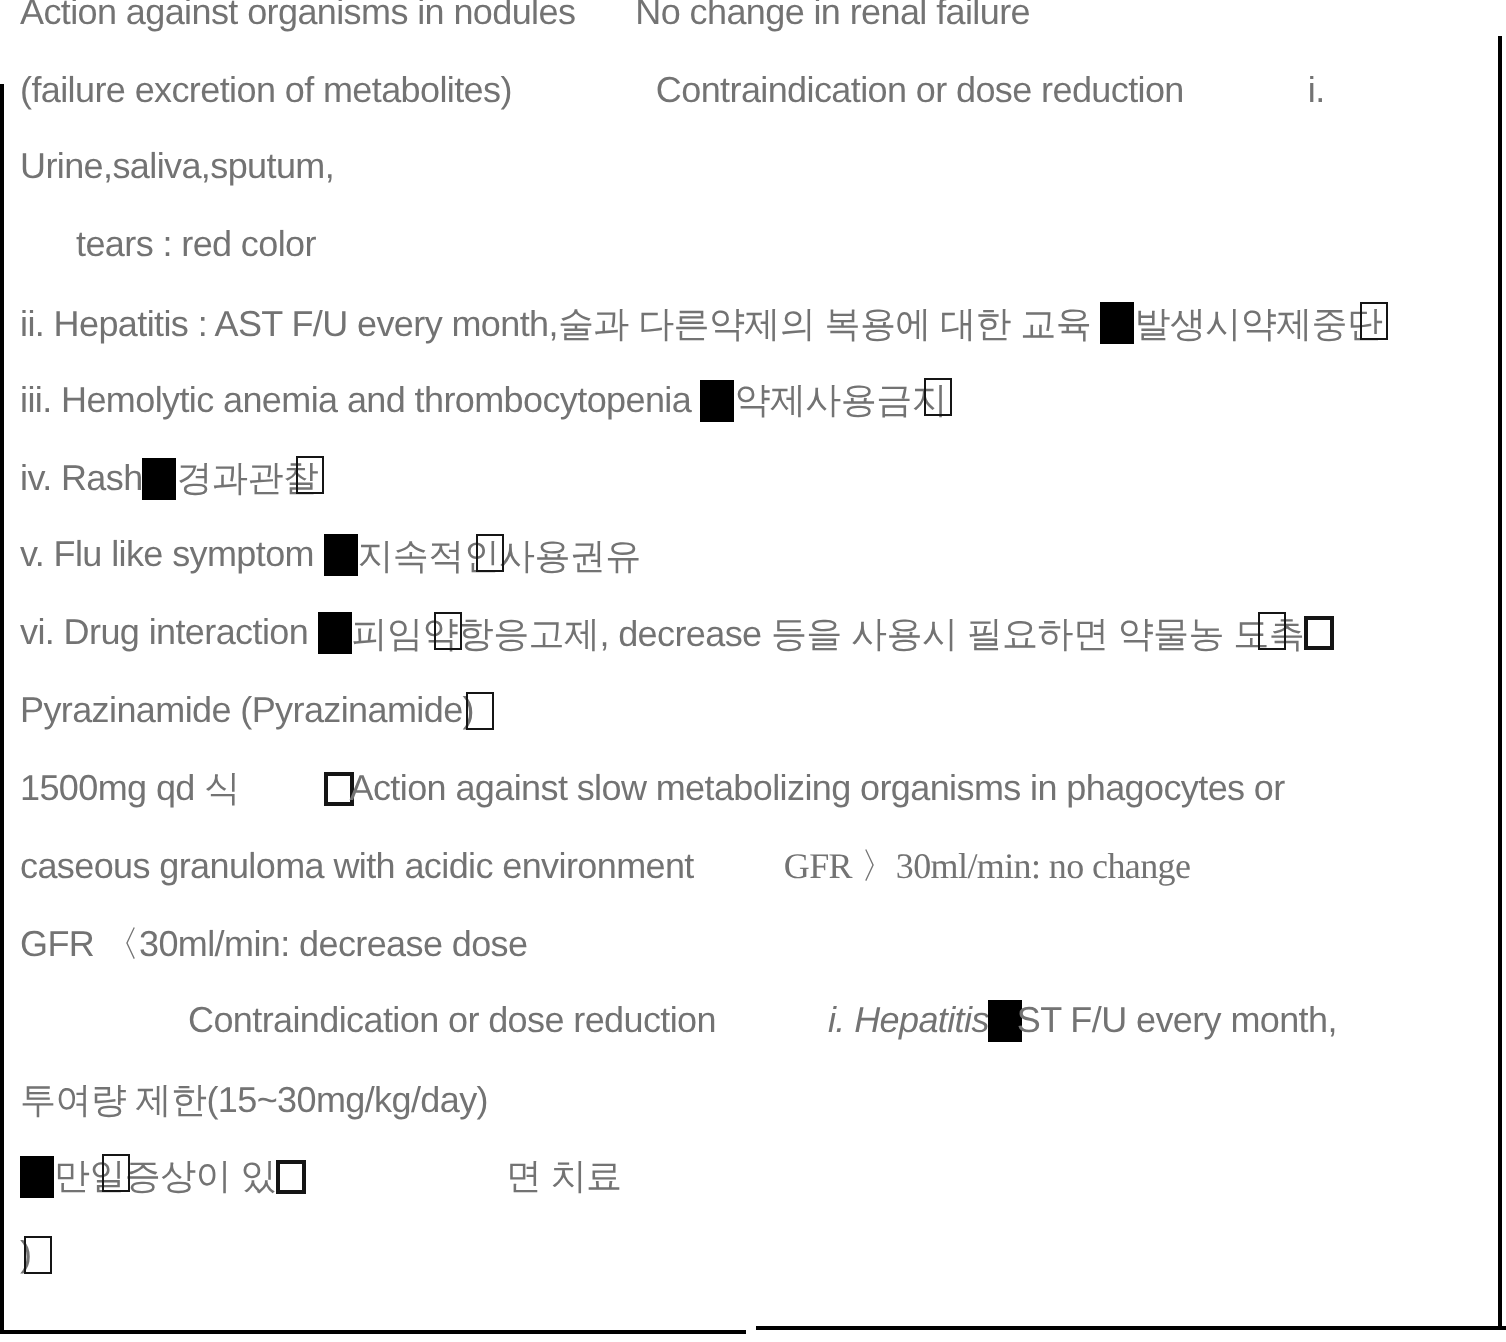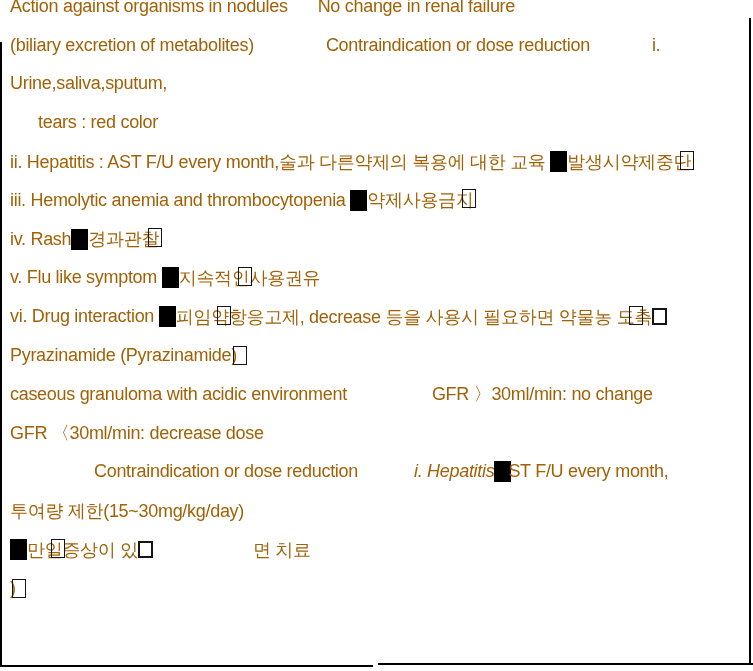--- a/index.html
+++ b/index.html
@@ -4,21 +4,21 @@
 <style>
   html, body { margin: 0; padding: 0; background: #888; }
   .page {
     position: relative;
     width: 753px;
     height: 671px;
     background: #ffffff;
     overflow: hidden;
     font-family: "Liberation Sans", sans-serif;
     font-size: 18px;
-    color: #a16207;
+    color: #737373;
     letter-spacing: -0.3px;
   }
   .doc {
     position: absolute;
     left: 10px;
     top: -13px;
     right: 0;
   }
   .line {
     height: 38.8px;
@@ -66,30 +66,31 @@
   #right-border  { left: 749px; top: 18px;    height: 645px; }
   #bottom-left   { left: 0;     top: 664.5px; width: 373px; }
   #bottom-right  { left: 378px; top: 662.5px; width: 375px; }
 </style>
 </head>
 <body>
 
 <div class="page">
   <div class="doc">
       <div class="line"><span class="t">Action against organisms in nodules</span><span class="t" style="margin-left: 30px;">No change in renal failure</span></div>
-      <div class="line"><span class="t">(biliary excretion of metabolites)</span><span class="t" style="margin-left: 72px;">Contraindication or dose reduction</span><span class="t" style="margin-left: 62px;">i.</span></div>
+      <div class="line"><span class="t">(failure excretion of metabolites)</span><span class="t" style="margin-left: 72px;">Contraindication or dose reduction</span><span class="t" style="margin-left: 62px;">i.</span></div>
       <div class="line"><span class="t">Urine,saliva,sputum,</span></div>
       <div class="line"><span class="t" style="margin-left: 28px;">tears : red color</span></div>
       <div class="line"><span class="t">ii. Hepatitis : AST F/U every month,술과 다른약제의 복용에 대한 교육 </span><span class="bb"></span><span class="t">발생시약제중</span><span class="bc">단</span></div>
       <div class="line"><span class="t">iii. Hemolytic anemia and thrombocytopenia </span><span class="bb"></span><span class="t">약제사용금</span><span class="bc">지</span></div>
       <div class="line"><span class="t">iv. Rash</span><span class="bb"></span><span class="t">경과관</span><span class="bc">찰</span></div>
       <div class="line"><span class="t">v. Flu like symptom </span><span class="bb"></span><span class="t">지속적</span><span class="bc">인</span><span class="t">사용권유</span></div>
       <div class="line"><span class="t">vi. Drug interaction </span><span class="bb"></span><span class="t">피임</span><span class="bc">약</span><span class="t">항응고제, decrease 등을 사용시 필요하면 약물농 </span><span class="bc">도측</span><span class="eb"></span></div>
       <div class="line"><span class="t">Pyrazinamide (Pyrazinamide</span><span class="bc">)</span></div>
-      <div class="line"><span class="t">caseous granuloma with acidic environment</span><span class="t" style="margin-left: 85px;">GFR 〉30ml/min: no change</span></div>
+      <div class="line"><span class="t">1500mg qd 식</span><span class="eb" style="margin-left: 42px;"></span><span class="t" style="margin-left: -2px;">Action against slow metabolizing organisms in phagocytes or</span></div>
+      <div class="line"><span class="t">caseous granuloma with acidic environment</span><span class="t" style="margin-left: 45px; font-family: Liberation Serif, serif;">GFR 〉30ml/min: no change</span></div>
       <div class="line"><span class="t">GFR 〈30ml/min: decrease dose</span></div>
       <div class="line"><span class="t" style="margin-left: 84px;">Contraindication or dose reduction</span><span class="t" style="margin-left: 56px; font-style: italic;">i. Hepatitis</span><span class="bb"></span><span class="t" style="margin-left: -3px;">ST F/U every month,</span></div>
       <div class="line"><span class="t">투여량 제한(15~30mg/kg/day)</span></div>
       <div class="line"><span class="bb"></span><span class="t">만</span><span class="bc">일</span><span class="t">증상이 있</span><span class="eb"></span><span class="t" style="margin-left: 100px;">면 치료</span></div>
       <div class="line"><span class="bc">)</span></div>
     </div>
   <div class="border-v" id="left-border"></div>
   <div class="border-v" id="right-border"></div>
   <div class="border-h" id="bottom-left"></div>
   <div class="border-h" id="bottom-right"></div>

